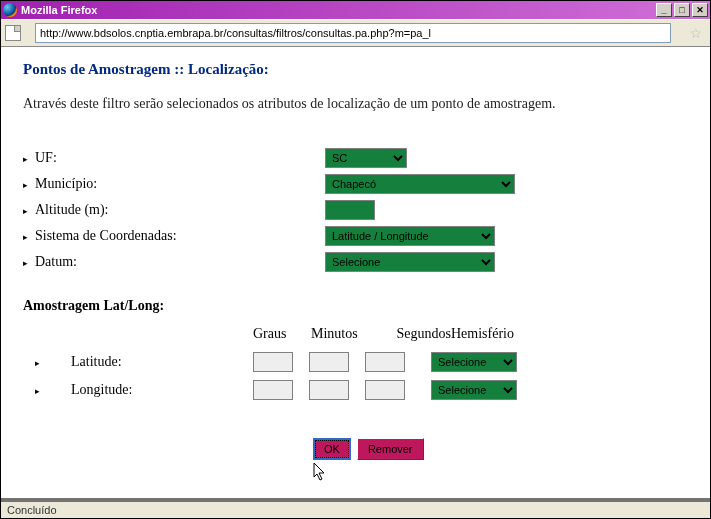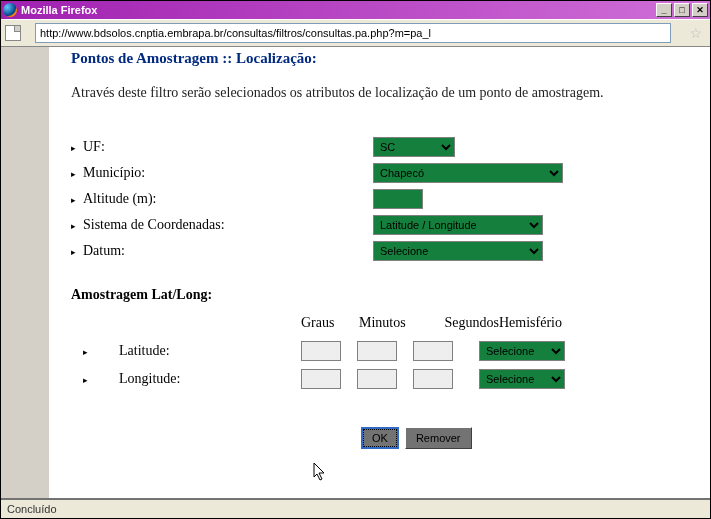--- a/index.html
+++ b/index.html
@@ -47,22 +47,21 @@
     flex: 1; height: 20px;
     background: #fff; border: 1px solid #7f9db9;
     font-family: Tahoma, sans-serif; font-size: 11px;
     padding: 2px 4px; color: #000;
     display: flex; align-items: center;
   }
   .star { color: #bbb; font-size: 14px; padding: 0 4px; }
 
   .content {
     flex: 1; background: #fff; overflow: auto;
-    padding: 3px 22px;
-    margin-left: 48px;
+    padding: 14px 22px;
   }
   .page-title { color: #002a80; font-weight: bold; font-size: 15px; margin-bottom: 18px; }
   .intro { color: #222; font-size: 14px; margin-bottom: 36px; }
 
   .form-row { display: flex; align-items: center; margin-bottom: 6px; }
   .bullet { width: 12px; }
   .bullet::before { content: "\25B8"; font-size: 9px; color: #000; }
   .lab { width: 290px; }
 
   .sel, .txt {
@@ -84,30 +83,30 @@
   .col-s { width: 76px; text-align: right; }
   .col-h { width: 90px; text-align: left; }
   .cbox { width: 40px; height: 20px; background:#eee; border:1px solid #808080; margin-right: 16px; }
   .cbox-s { margin-right: 26px; }
   .hsel { width: 86px; }
 
   .btnrow { margin-top: 38px; margin-left: 290px; display:flex; gap:6px; align-items:center; }
   .btn {
     font-family: Tahoma, sans-serif; font-size: 11px;
     height: 22px; padding: 0 10px;
-    background: #737373;
+    background: #be185d;
     border-top: 1px solid #fff; border-left: 1px solid #fff;
     border-right: 1px solid #404040; border-bottom: 1px solid #404040;
     cursor: pointer;
   }
   .btn.focus { outline: 1px dotted #000; outline-offset: -3px; border:2px solid #316ac5; padding:0 9px; }
 
   .statusbar {
     height: 20px; background: #ece9d8;
-    border-top: 2px solid #737373;
+    border-top: 4px solid #737373;
     font-family: Tahoma, sans-serif; font-size: 11px;
     display: flex; align-items: center; padding: 0 6px; color: #333;
   }
 
   .cursor-ov { position: absolute; left: 0; top: 0; pointer-events: none; }
 </style>
 </head>
 <body>
 
 <div class="window" style="position:relative;">

